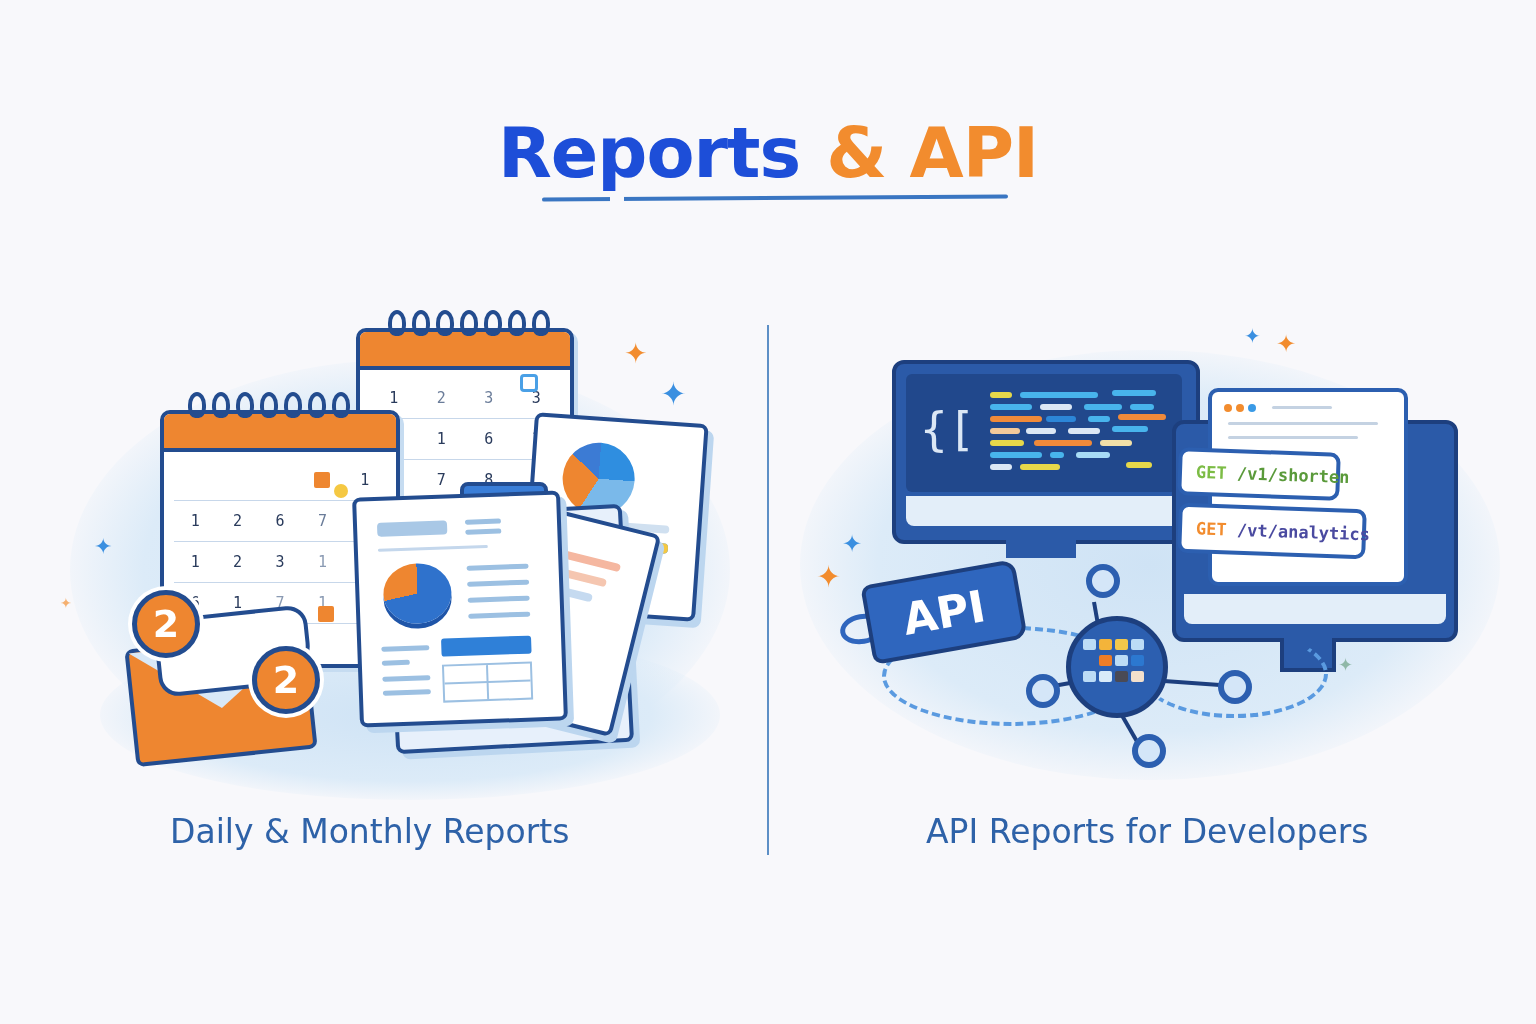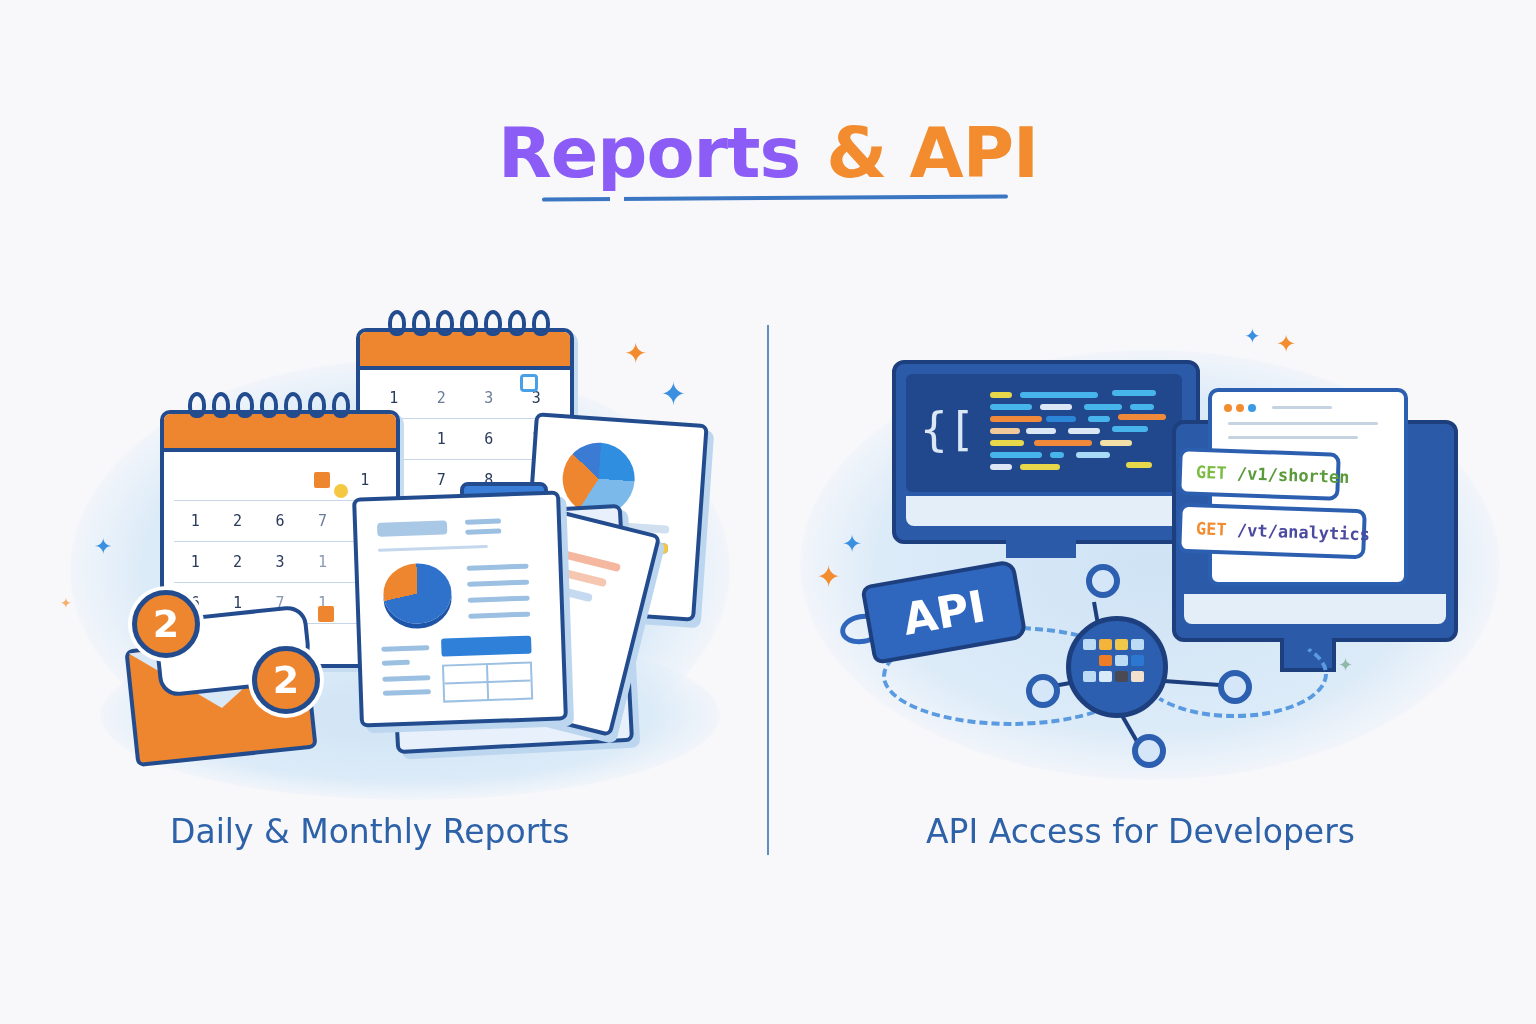--- a/index.html
+++ b/index.html
@@ -1,20 +1,20 @@
 <!DOCTYPE html>
 <html><head>
 <meta charset="utf-8">
 <style>
   html,body{margin:0;padding:0;}
   body{width:1536px;height:1024px;background:#f8f8fb;position:relative;overflow:hidden;font-family:"DejaVu Sans","Liberation Sans",sans-serif;}
   .abs{position:absolute;}
   
   .title{left:0;top:108px;width:1536px;text-align:center;font-size:70px;font-weight:bold;letter-spacing:-1px;line-height:90px;}
-  .title .t1{color:#8b5cf6;}
+  .title .t1{color:#1d4ed8;}
   .title .t2{color:#f28c2e;margin-left:26px;}
   .title-underline{left:542px;top:196px;width:466px;height:4px;background:#3a76c2;border-radius:3px;transform:rotate(-0.4deg);}
   .title-underline-gap{left:610px;top:194px;width:14px;height:8px;background:#f8f8fb;}
   
   .divider{left:767px;top:325px;width:2px;height:530px;background:#5d8fc6;}
   
   .caption{top:812px;font-size:33px;color:#2e62a8;font-weight:normal;white-space:nowrap;}
   .cap-left{left:170px;}
   .cap-right{left:926px;}
   
@@ -290,13 +290,13 @@
   <div class="node" style="left:332px;top:424px;"></div>
 
   <div class="sparkle" style="left:444px;top:16px;color:#3a8fe0;font-size:20px;">✦</div>
   <div class="sparkle" style="left:476px;top:22px;color:#f28c2e;font-size:24px;">✦</div>
   <div class="sparkle" style="left:42px;top:222px;color:#3a8fe0;font-size:24px;">✦</div>
   <div class="sparkle" style="left:16px;top:252px;color:#f28c2e;font-size:30px;">✦</div>
   <div class="sparkle" style="left:538px;top:346px;color:#8fb8a8;font-size:18px;">✦</div>
 </div>
 
 <div class="abs caption cap-left">Daily &amp; Monthly Reports</div>
-<div class="abs caption cap-right">API Access for Developers</div>
+<div class="abs caption cap-right">API Reports for Developers</div>
 
 </body></html>

